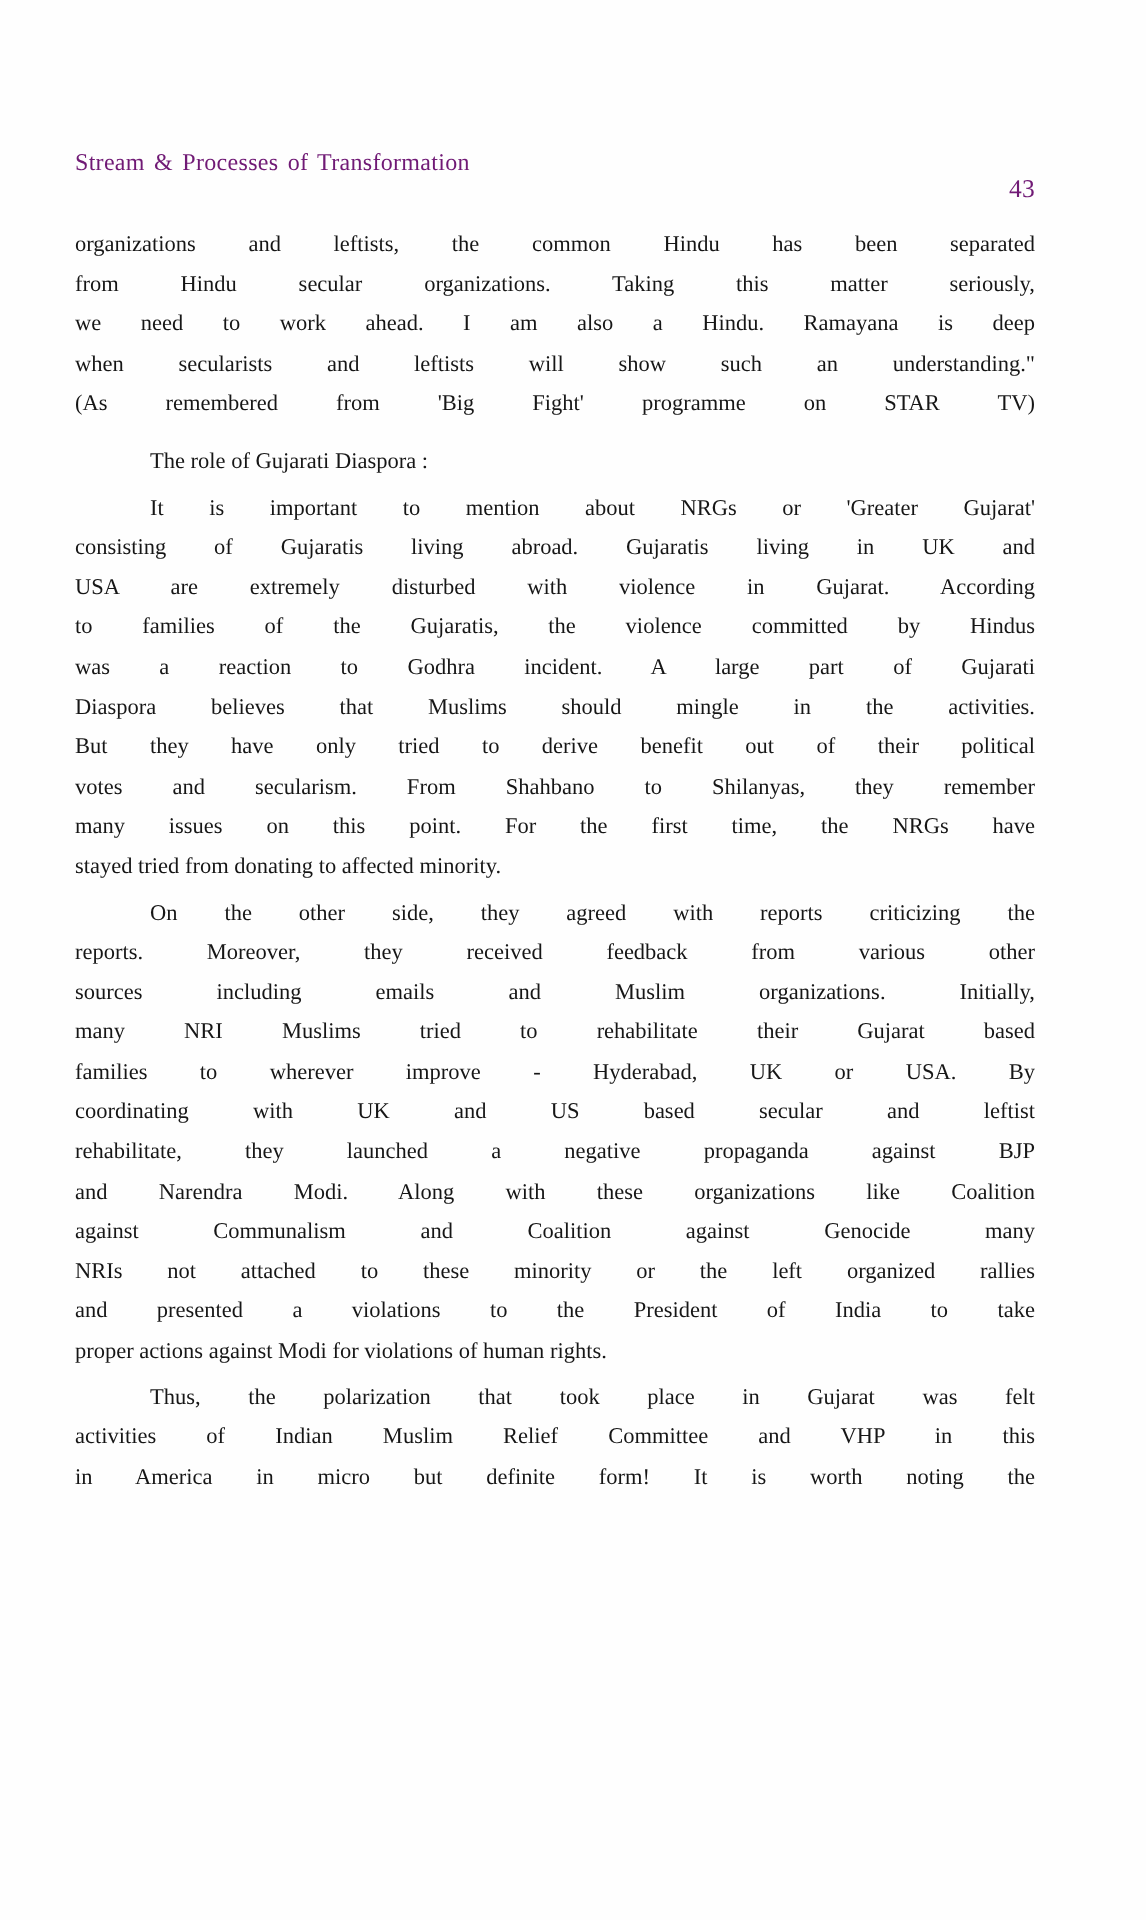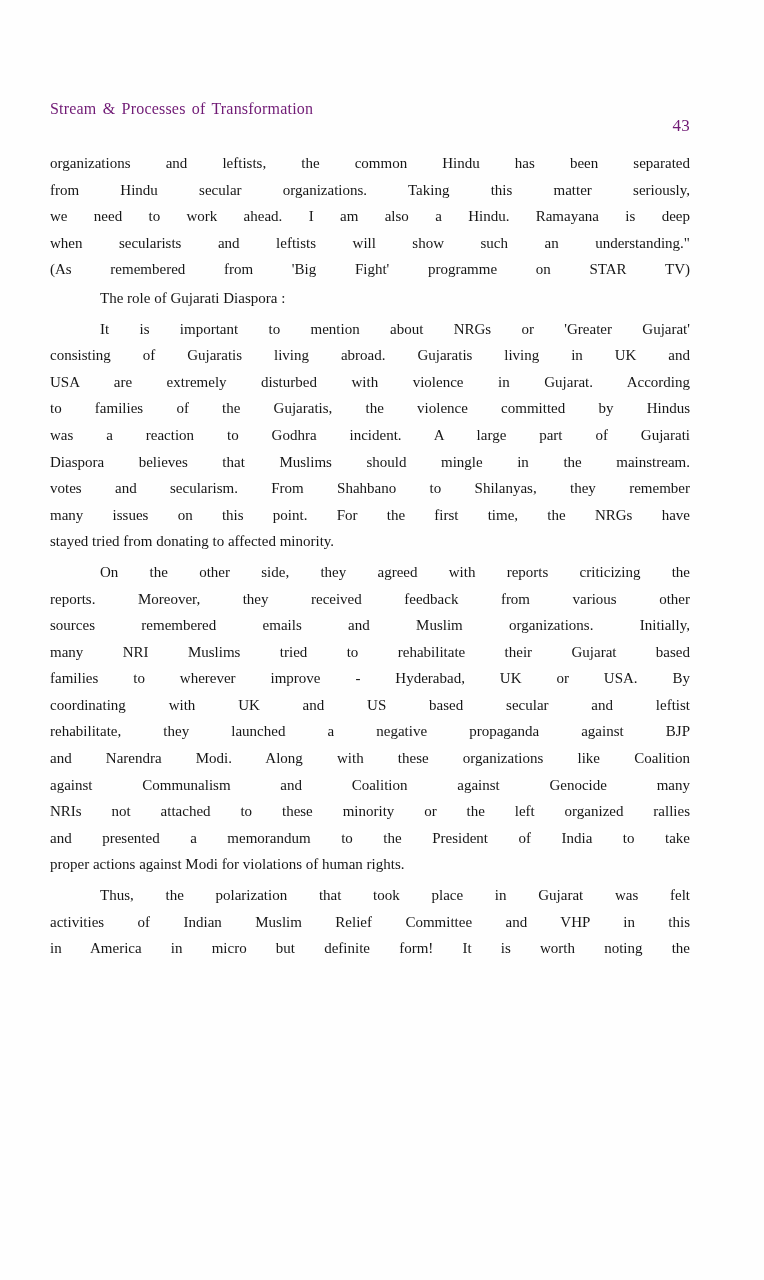--- a/index.html
+++ b/index.html
@@ -62,21 +62,21 @@
     .line.indent {
       padding-left: 50px;
     }
     .para-gap {
       height: 4px;
     }
     .heading-line {
       display: block;
       padding-left: 50px;
       height: 26.6px;
-      margin-top: 2px;
+      margin-top: 12px;
       margin-bottom: 4px;
     }
   </style>
 </head>
 <body>
 
 <div class="page-header">
   <span class="running-title">Stream &amp; Processes of Transformation</span>
   <span class="page-number">43</span>
 </div>
@@ -91,40 +91,41 @@
   </div>
 
   <span class="heading-line">The role of Gujarati Diaspora :</span>
 
   <div>
     <span class="line indent">It is important to mention about NRGs or 'Greater Gujarat'</span>
     <span class="line">consisting of Gujaratis living abroad. Gujaratis living in UK and</span>
     <span class="line">USA are extremely disturbed with violence in Gujarat. According</span>
     <span class="line">to families of the Gujaratis, the violence committed by Hindus</span>
     <span class="line">was a reaction to Godhra incident. A large part of Gujarati</span>
-    <span class="line">Diaspora believes that Muslims should mingle in the mainstream.</span>
+    <span class="line">Diaspora believes that Muslims should mingle in the activities.</span>
+    <span class="line">But they have only tried to derive benefit out of their political</span>
     <span class="line">votes and secularism. From Shahbano to Shilanyas, they remember</span>
     <span class="line">many issues on this point. For the first time, the NRGs have</span>
     <span class="line last">stayed tried from donating to affected minority.</span>
   </div>
 
   <div class="para-gap"></div>
 
   <div>
     <span class="line indent">On the other side, they agreed with reports criticizing the</span>
     <span class="line">reports. Moreover, they received feedback from various other</span>
-    <span class="line">sources remembered emails and Muslim organizations. Initially,</span>
+    <span class="line">sources including emails and Muslim organizations. Initially,</span>
     <span class="line">many NRI Muslims tried to rehabilitate their Gujarat based</span>
     <span class="line">families to wherever improve - Hyderabad, UK or USA. By</span>
     <span class="line">coordinating with UK and US based secular and leftist</span>
     <span class="line">rehabilitate, they launched a negative propaganda against BJP</span>
     <span class="line">and Narendra Modi. Along with these organizations like Coalition</span>
     <span class="line">against Communalism and Coalition against Genocide many</span>
     <span class="line">NRIs not attached to these minority or the left organized rallies</span>
-    <span class="line">and presented a memorandum to the President of India to take</span>
+    <span class="line">and presented a violations to the President of India to take</span>
     <span class="line last">proper actions against Modi for violations of human rights.</span>
   </div>
 
   <div class="para-gap"></div>
 
   <div>
     <span class="line indent">Thus, the polarization that took place in Gujarat was felt</span>
     <span class="line">activities of Indian Muslim Relief Committee and VHP in this</span>
     <span class="line">in America in micro but definite form! It is worth noting the</span>
   </div>

